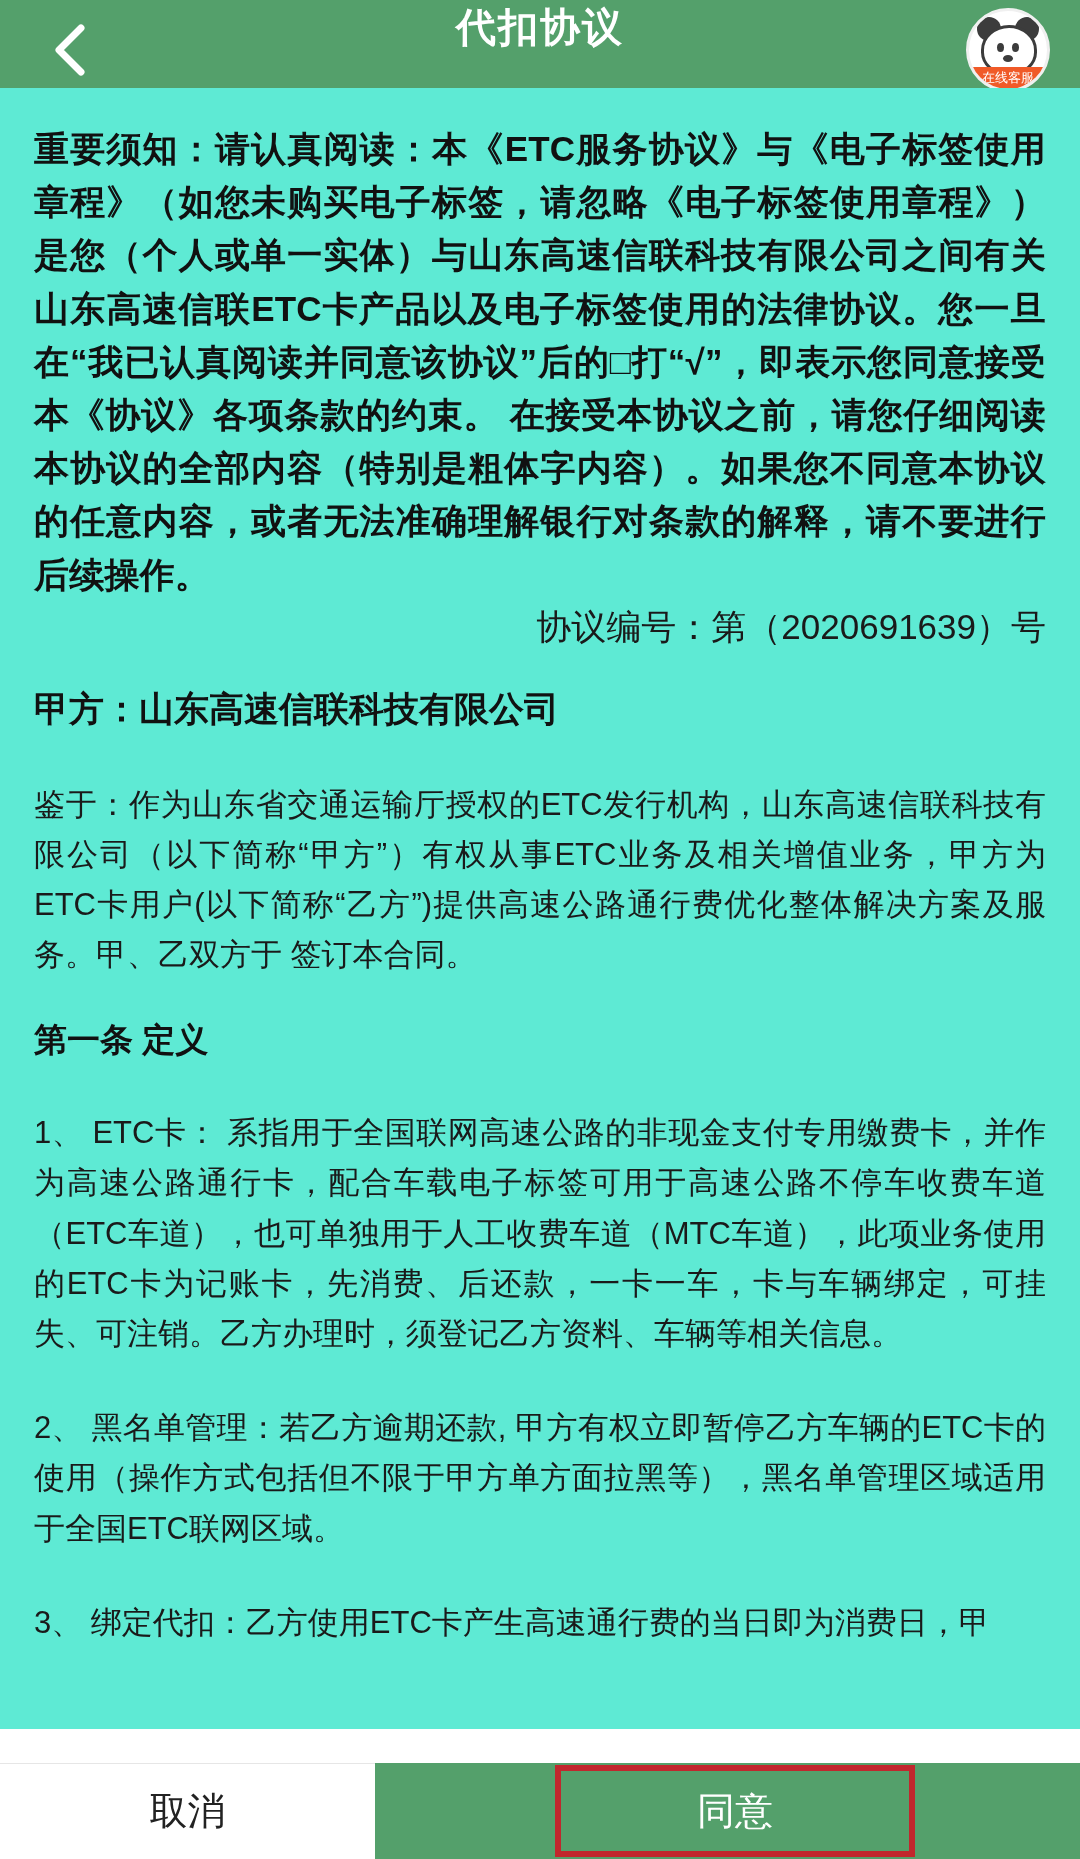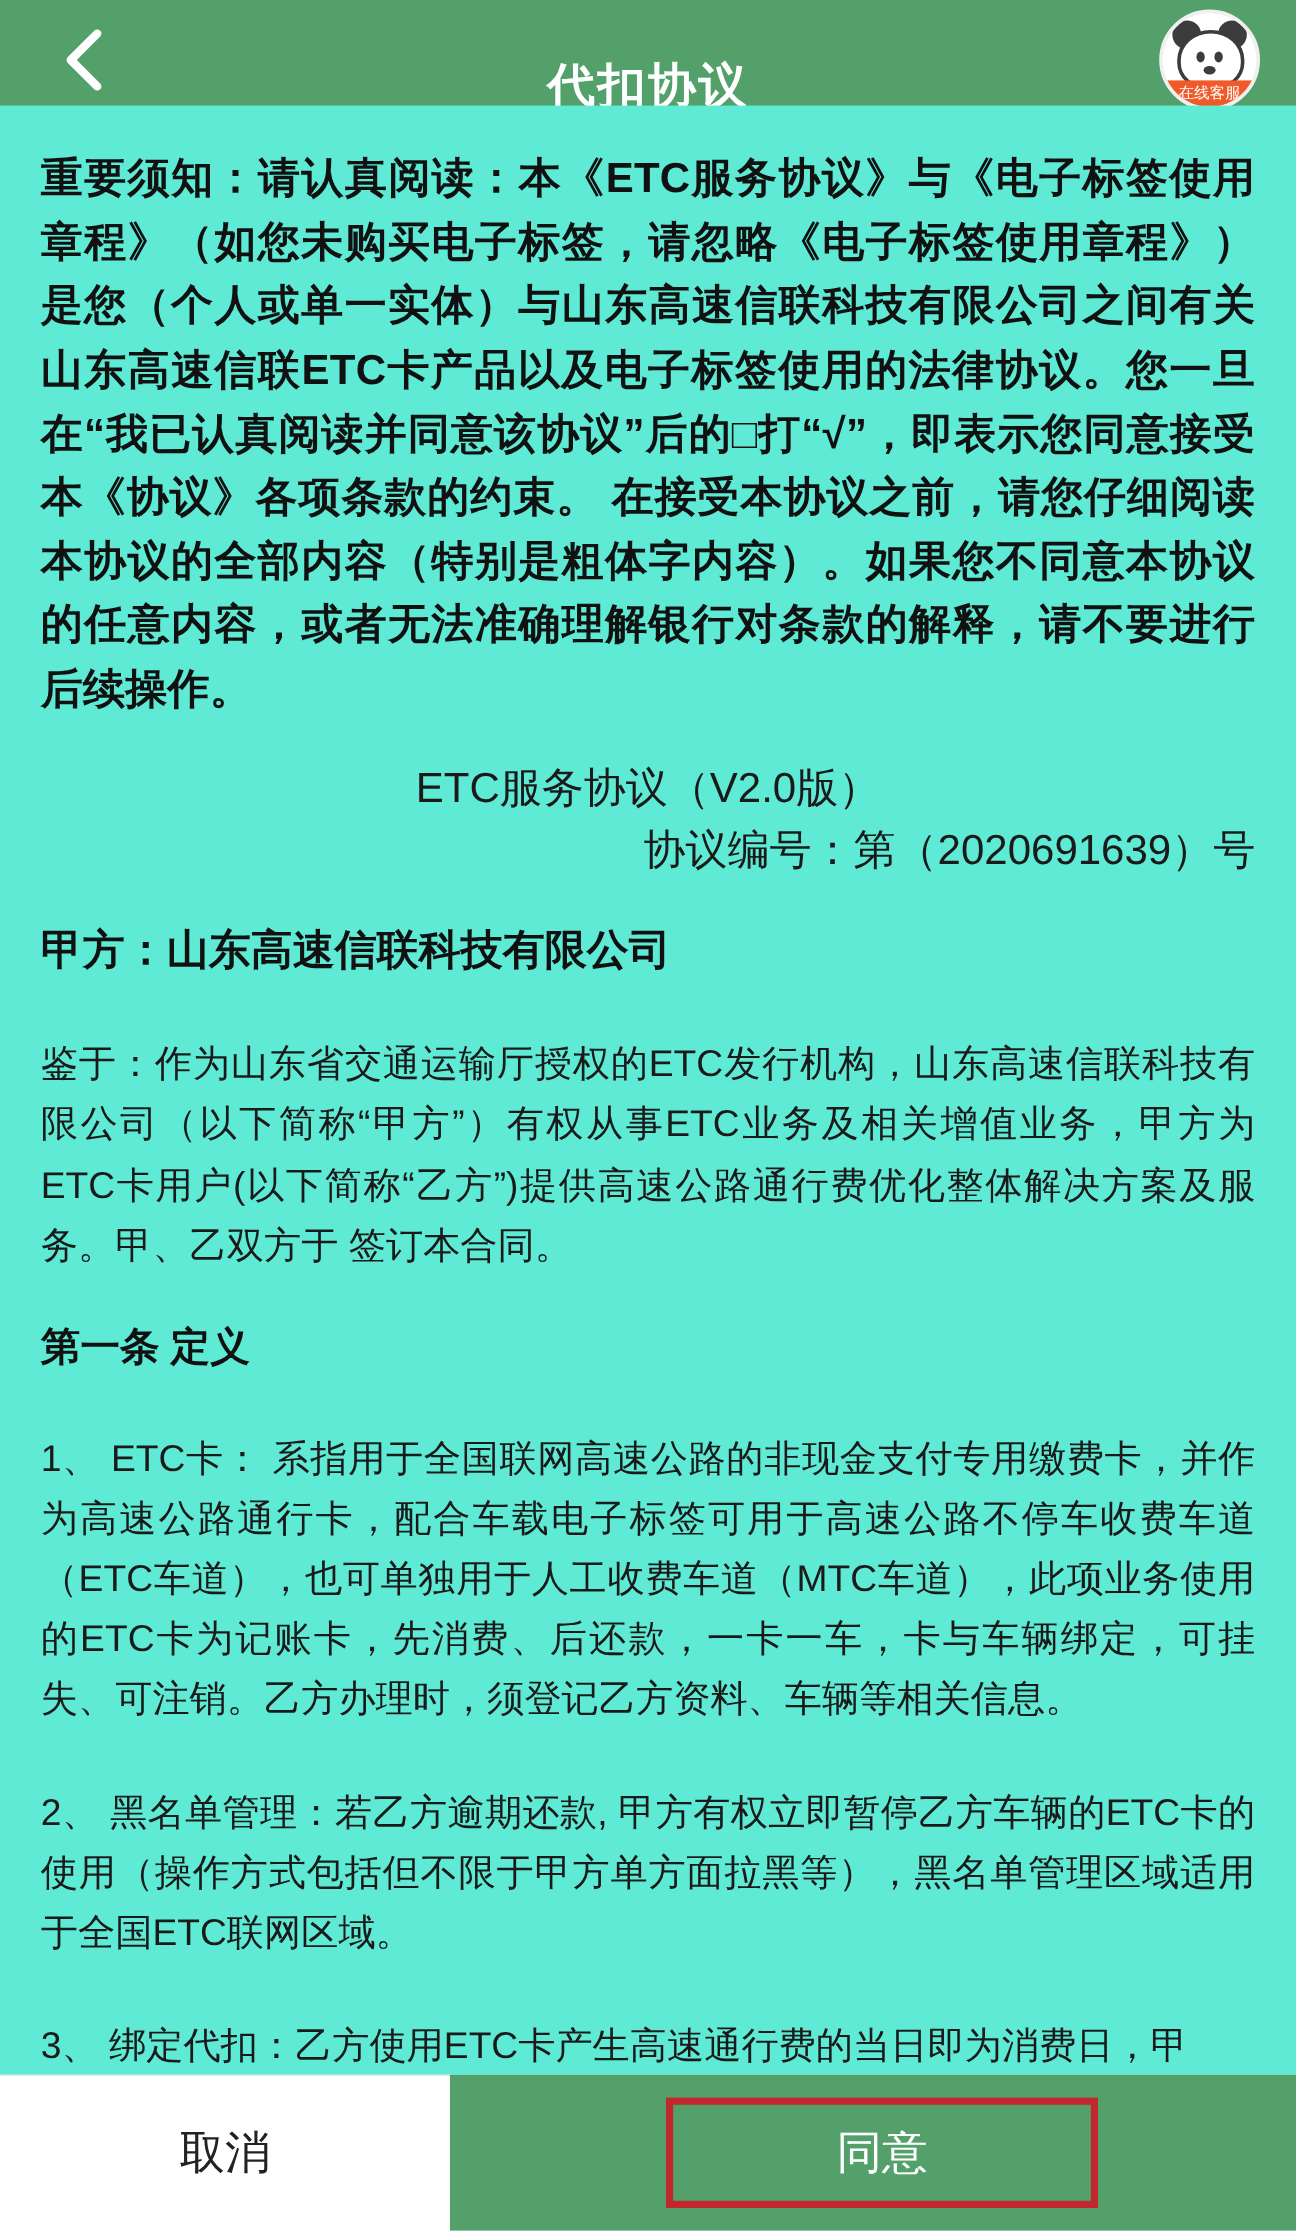--- a/index.html
+++ b/index.html
@@ -10,21 +10,21 @@
     font-family: "Liberation Sans", sans-serif;
   }
   body { position: relative; overflow: hidden; }
 
   
   .header {
     position: relative;
     height: 99px;
     background: #54a06b;
     display: flex;
-    align-items: flex-end;
+    align-items: flex-start;
     justify-content: center;
   }
   .back-btn {
     position: absolute;
     left: 44px;
     top: 50%;
     transform: translateY(-50%);
     width: 54px;
     height: 54px;
     display: flex;
@@ -179,21 +179,21 @@
 
   .clipped {
     overflow: hidden;
     max-height: 44px;
   }
 
   
   .footer {
     position: absolute;
     left: 0; right: 0; bottom: 0;
-    height: 130px;
+    height: 96px;
     display: flex;
   }
   .btn-cancel {
     flex: 0 0 375px;
     background: #ffffff;
     color: #222;
     font-size: 38px;
     display: flex;
     align-items: center;
     justify-content: center;
@@ -244,21 +244,20 @@
       <div class="bear-nose"></div>
     </div>
     <div class="badge-label">在线客服</div>
   </div>
 </div>
 
 <div class="content">
 
   <div class="intro">重要须知：请认真阅读：本《ETC服务协议》与《电子标签使用章程》（如您未购买电子标签，请忽略《电子标签使用章程》）是您（个人或单一实体）与山东高速信联科技有限公司之间有关山东高速信联ETC卡产品以及电子标签使用的法律协议。您一旦在“我已认真阅读并同意该协议”后的□打“√”，即表示您同意接受本《协议》各项条款的约束。 在接受本协议之前，请您仔细阅读本协议的全部内容（特别是粗体字内容）。如果您不同意本协议的任意内容，或者无法准确理解银行对条款的解释，请不要进行后续操作。</div>
 
-  <div class="doc-title">ETC服务协议（V2.0版）</div>
 
   <div class="doc-number">协议编号：第（2020691639）号</div>
 
   <div class="party">
     <span>甲方：</span>
     <span>山东高速信联科技有限公司</span>
   </div>
 
 
   <div class="para">鉴于：作为山东省交通运输厅授权的ETC发行机构，山东高速信联科技有限公司（以下简称“甲方”）有权从事ETC业务及相关增值业务，甲方为ETC卡用户(以下简称“乙方”)提供高速公路通行费优化整体解决方案及服务。甲、乙双方于 签订本合同。</div>

